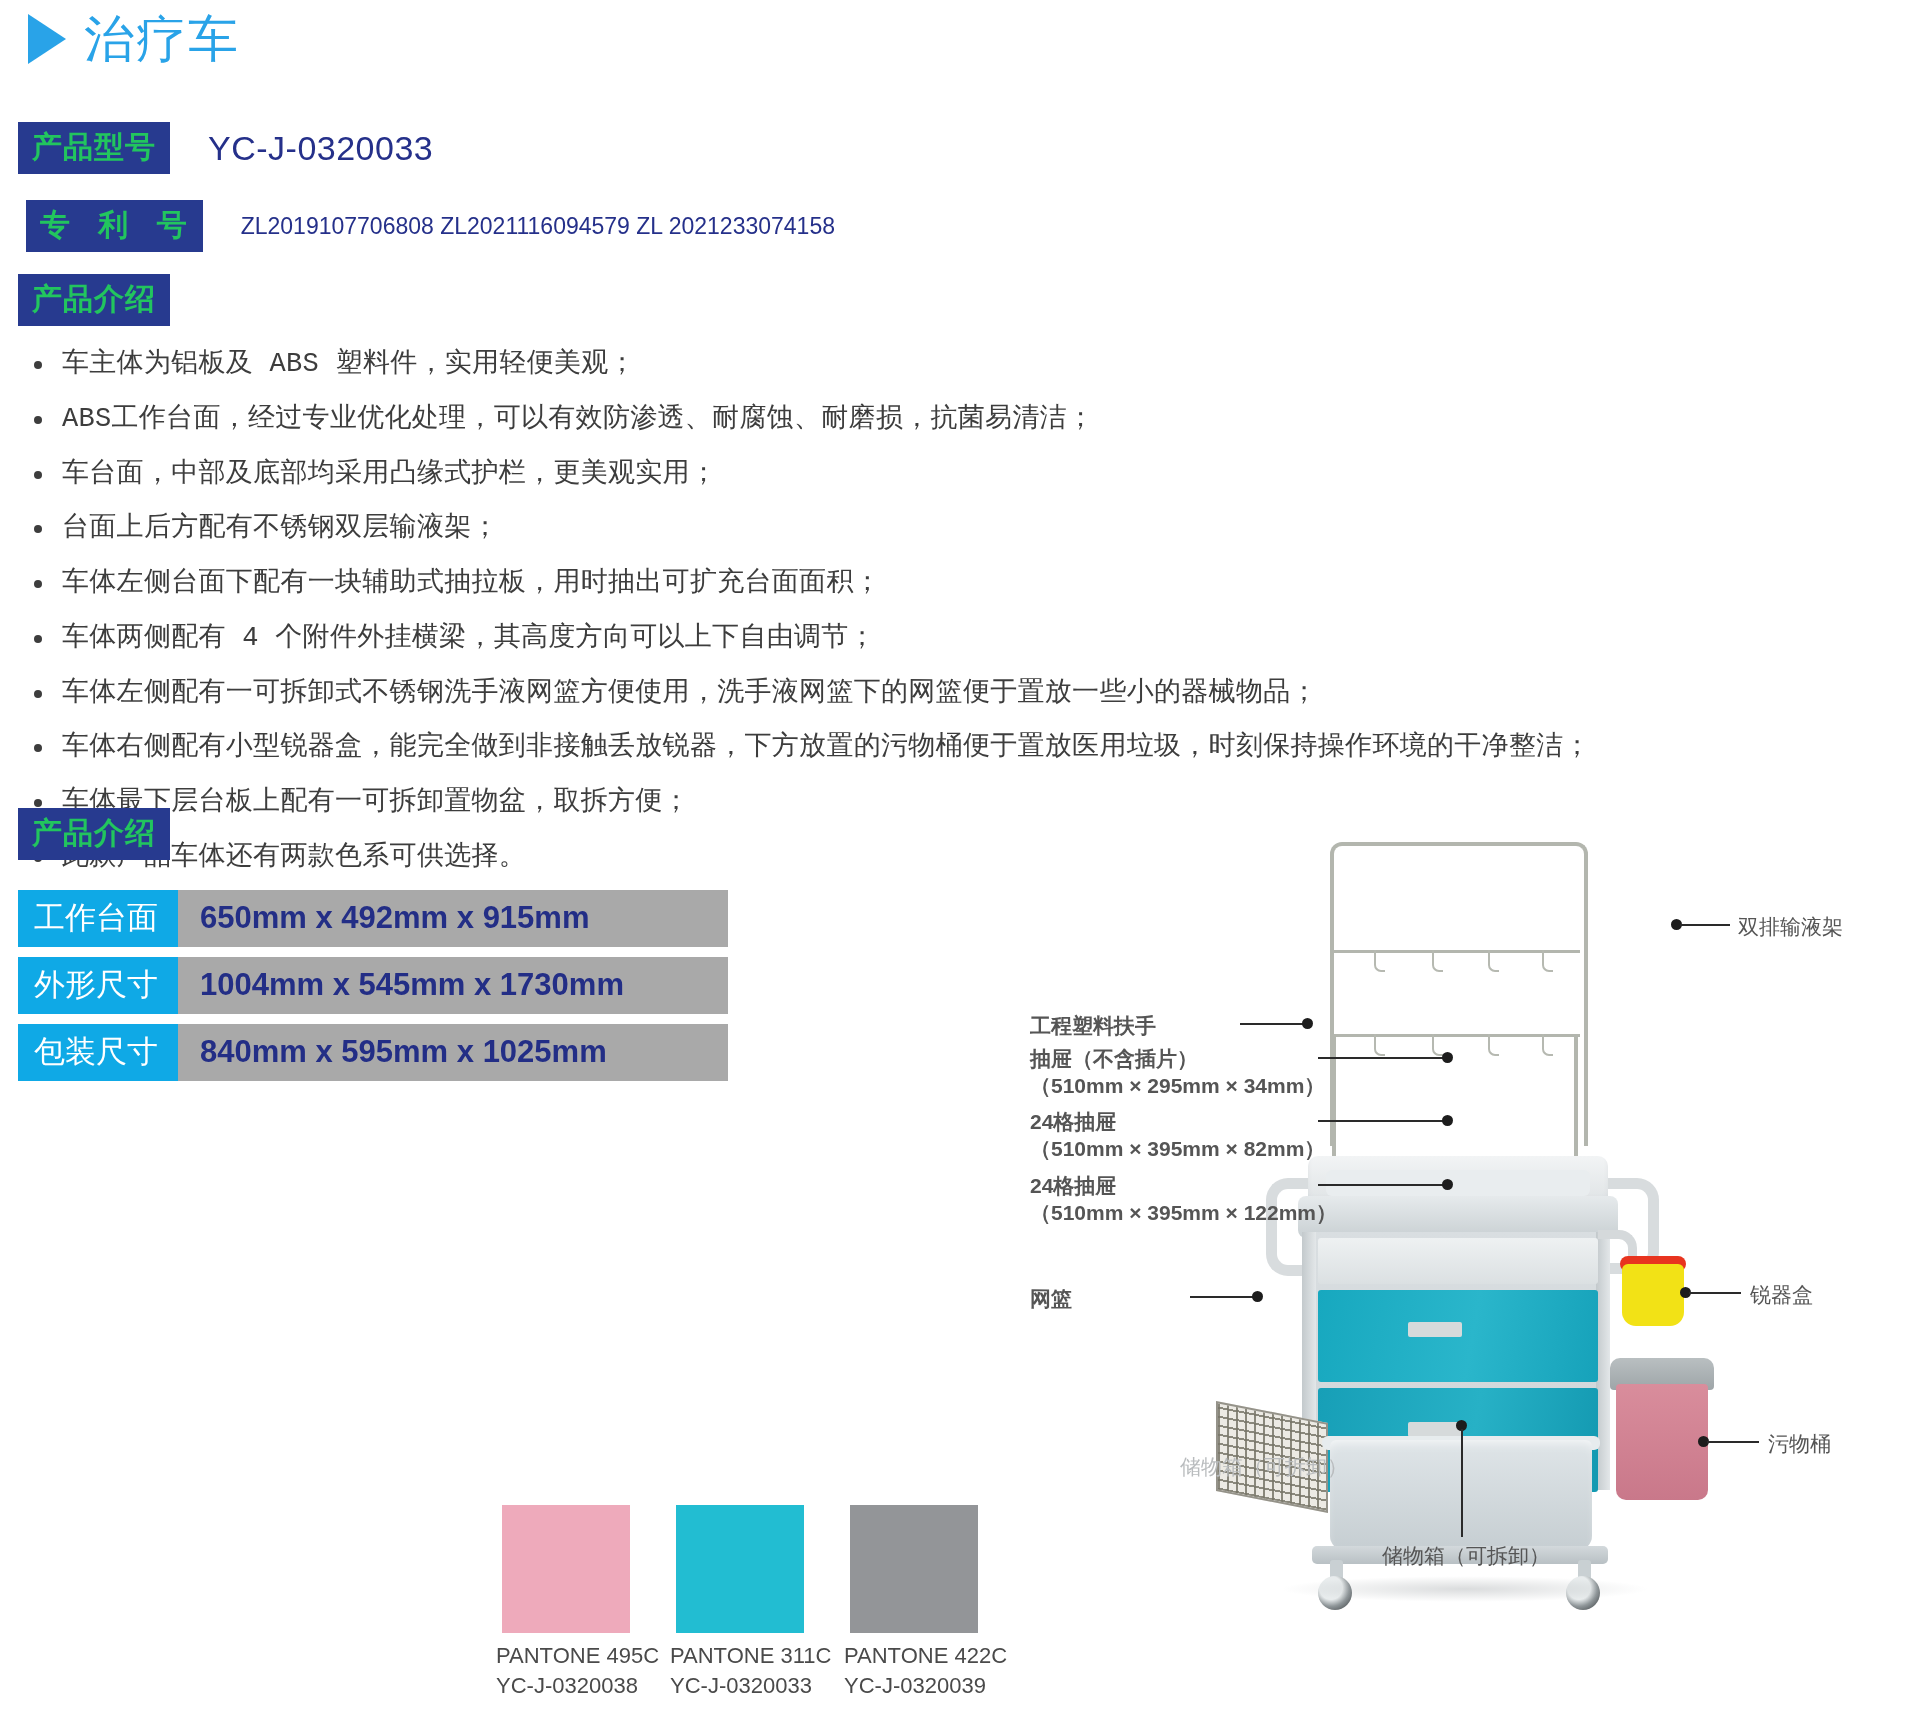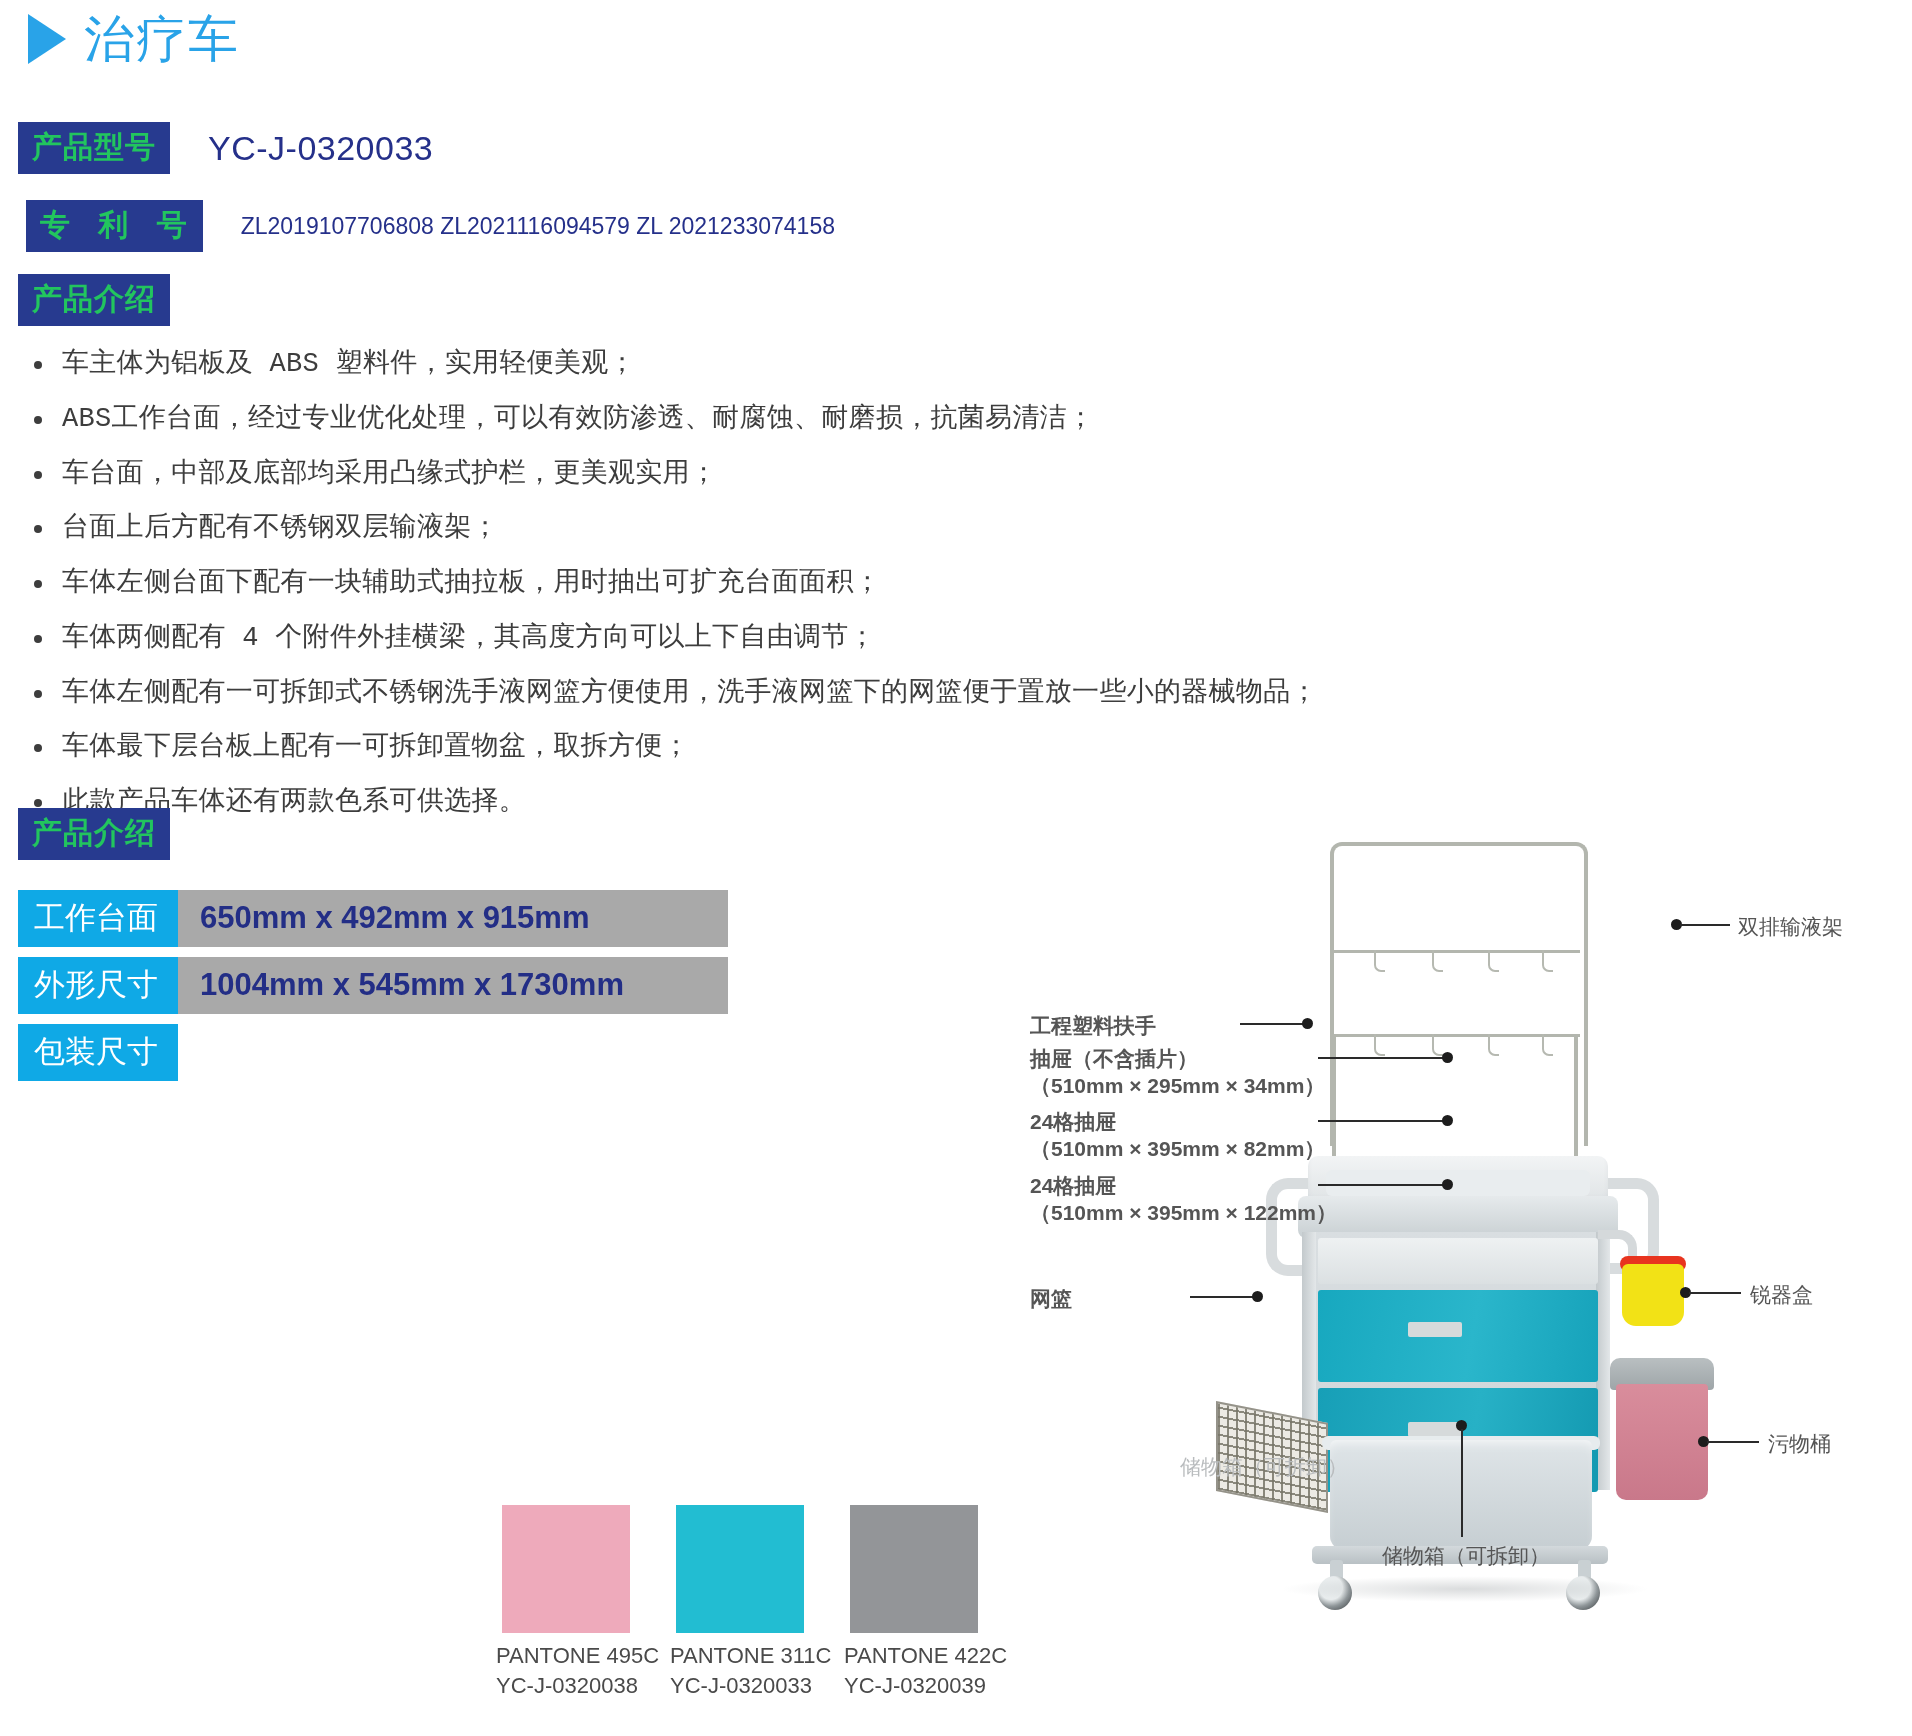--- a/index.html
+++ b/index.html
@@ -456,39 +456,41 @@
 </div>
 
 <ul class="features">
   <li>车主体为铝板及 ABS 塑料件，实用轻便美观；</li>
   <li>ABS工作台面，经过专业优化处理，可以有效防渗透、耐腐蚀、耐磨损，抗菌易清洁；</li>
   <li>车台面，中部及底部均采用凸缘式护栏，更美观实用；</li>
   <li>台面上后方配有不锈钢双层输液架；</li>
   <li>车体左侧台面下配有一块辅助式抽拉板，用时抽出可扩充台面面积；</li>
   <li>车体两侧配有 4 个附件外挂横梁，其高度方向可以上下自由调节；</li>
   <li>车体左侧配有一可拆卸式不锈钢洗手液网篮方便使用，洗手液网篮下的网篮便于置放一些小的器械物品；</li>
+  <li>车体右侧配有小型锐器盒，能完全做到非接触丢放锐器，下方放置的污物桶便于置放医用垃圾，时刻保持操作环境的干净整洁；</li>
   <li>车体最下层台板上配有一可拆卸置物盆，取拆方便；</li>
   <li>此款产品车体还有两款色系可供选择。</li>
 </ul>
 
 <div class="field-row" id="row-spec">
   <span class="chip">产品介绍</span>
 </div>
 
 <div class="spec-table">
   <div class="spec-row">
     <div class="spec-key">工作台面</div>
     <div class="spec-val">650mm x 492mm x 915mm</div>
   </div>
   <div class="spec-row">
     <div class="spec-key">外形尺寸</div>
     <div class="spec-val">1004mm x 545mm x 1730mm</div>
   </div>
   <div class="spec-row">
     <div class="spec-key">包装尺寸</div>
+    <div class="spec-val">840mm x 595mm x 1025mm</div>
   </div>
 </div>
 
 <div class="swatches">
   <div class="swatch">
     <div class="swatch-chip" style="background:#eeaabb"></div>
     <div class="swatch-label">PANTONE 495C</div>
     <div class="swatch-label">YC-J-0320038</div>
   </div>
   <div class="swatch">

